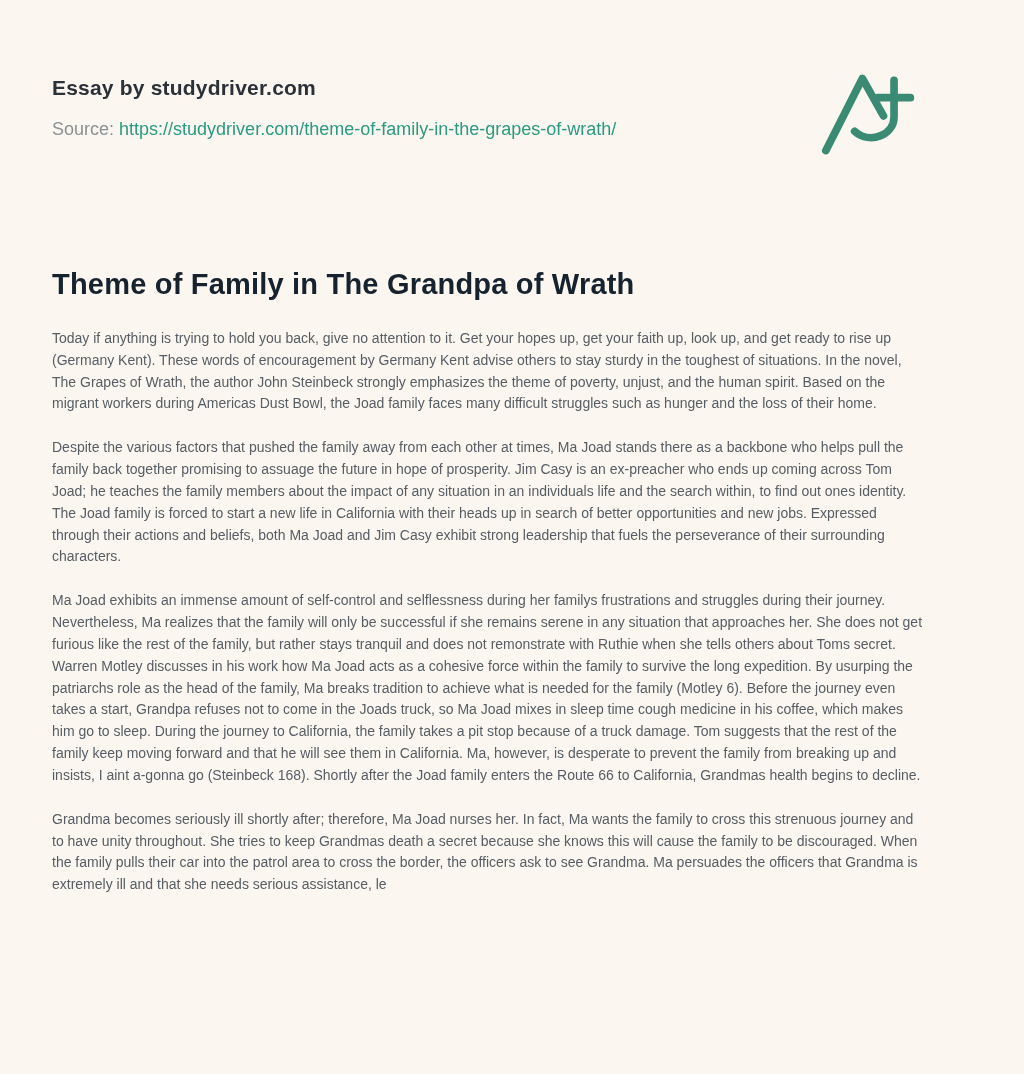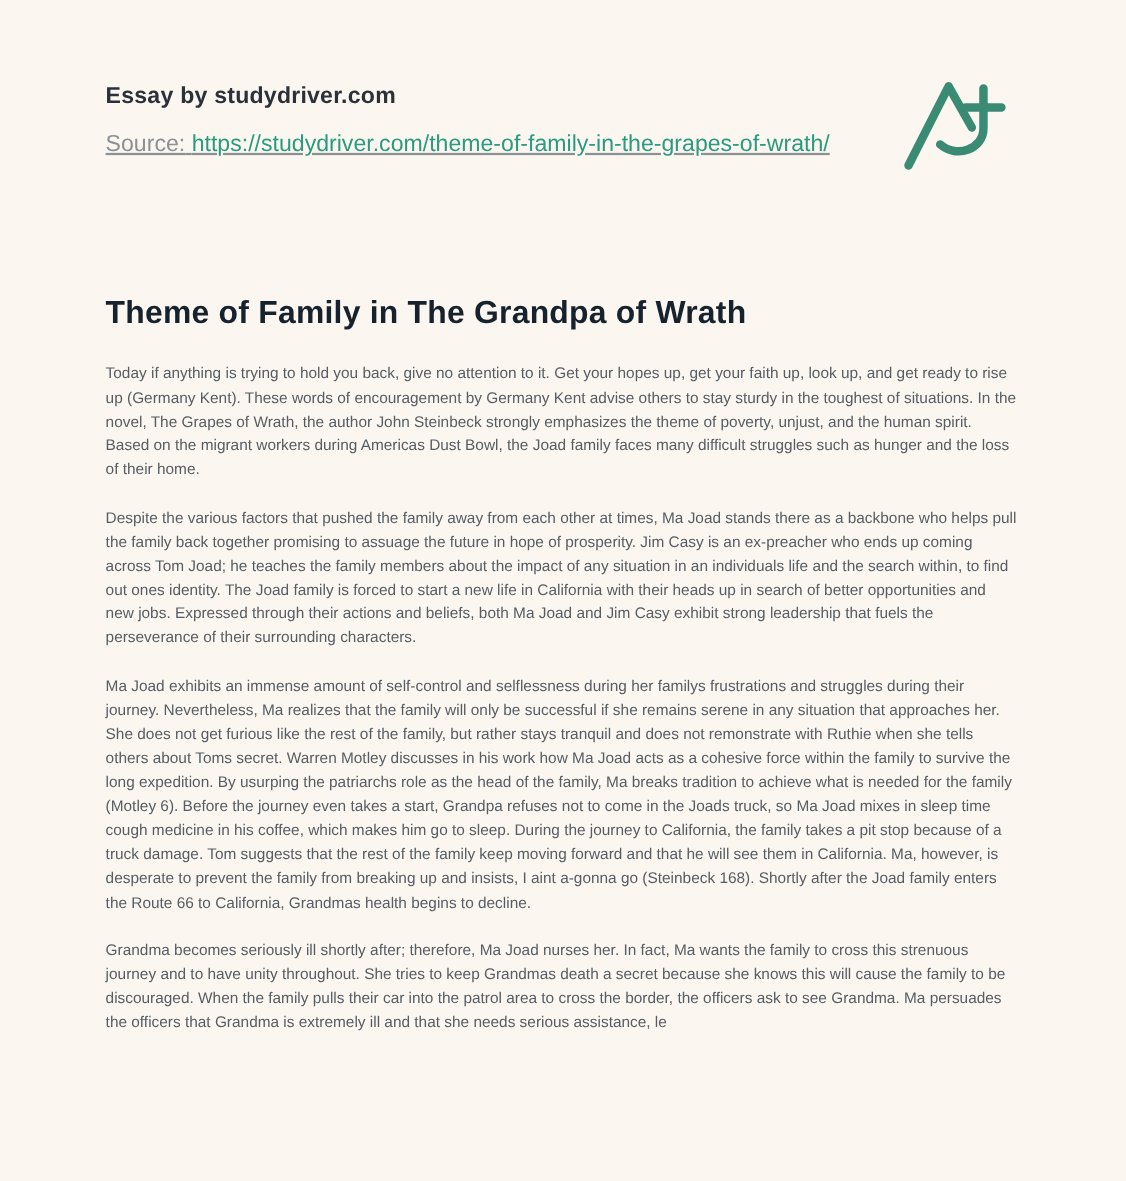--- a/index.html
+++ b/index.html
@@ -12,41 +12,40 @@
     font-family: "Liberation Sans", "DejaVu Sans", sans-serif;
     -webkit-font-smoothing: antialiased;
   }
 
   .page {
     width: 1024px;
     height: 1074px;
     overflow: hidden;
     margin: 0 auto;
     background: var(--page_bg, #fbf7f0);
-    padding: 76px 100px 0 96px;
+    padding: 76px 100px 0 52px;
   }
 
   .header {
     display: flex;
     justify-content: space-between;
     align-items: flex-start;
   }
 
   .byline {
     font-size: 21px;
     font-weight: 700;
     color: var(--heading, #2b3138);
     letter-spacing: 0.2px;
   }
 
   .source {
     margin-top: 19px;
-    font-size: 21px;
+    font-size: 18px;
     color: var(--muted, #8b9095);
-    text-decoration: underline;
   }
 
   .source a {
     color: var(--accent, #2a9a80);
     text-decoration: none;
     cursor: pointer;
   }
 
   .logo {
     margin-top: -10px;

